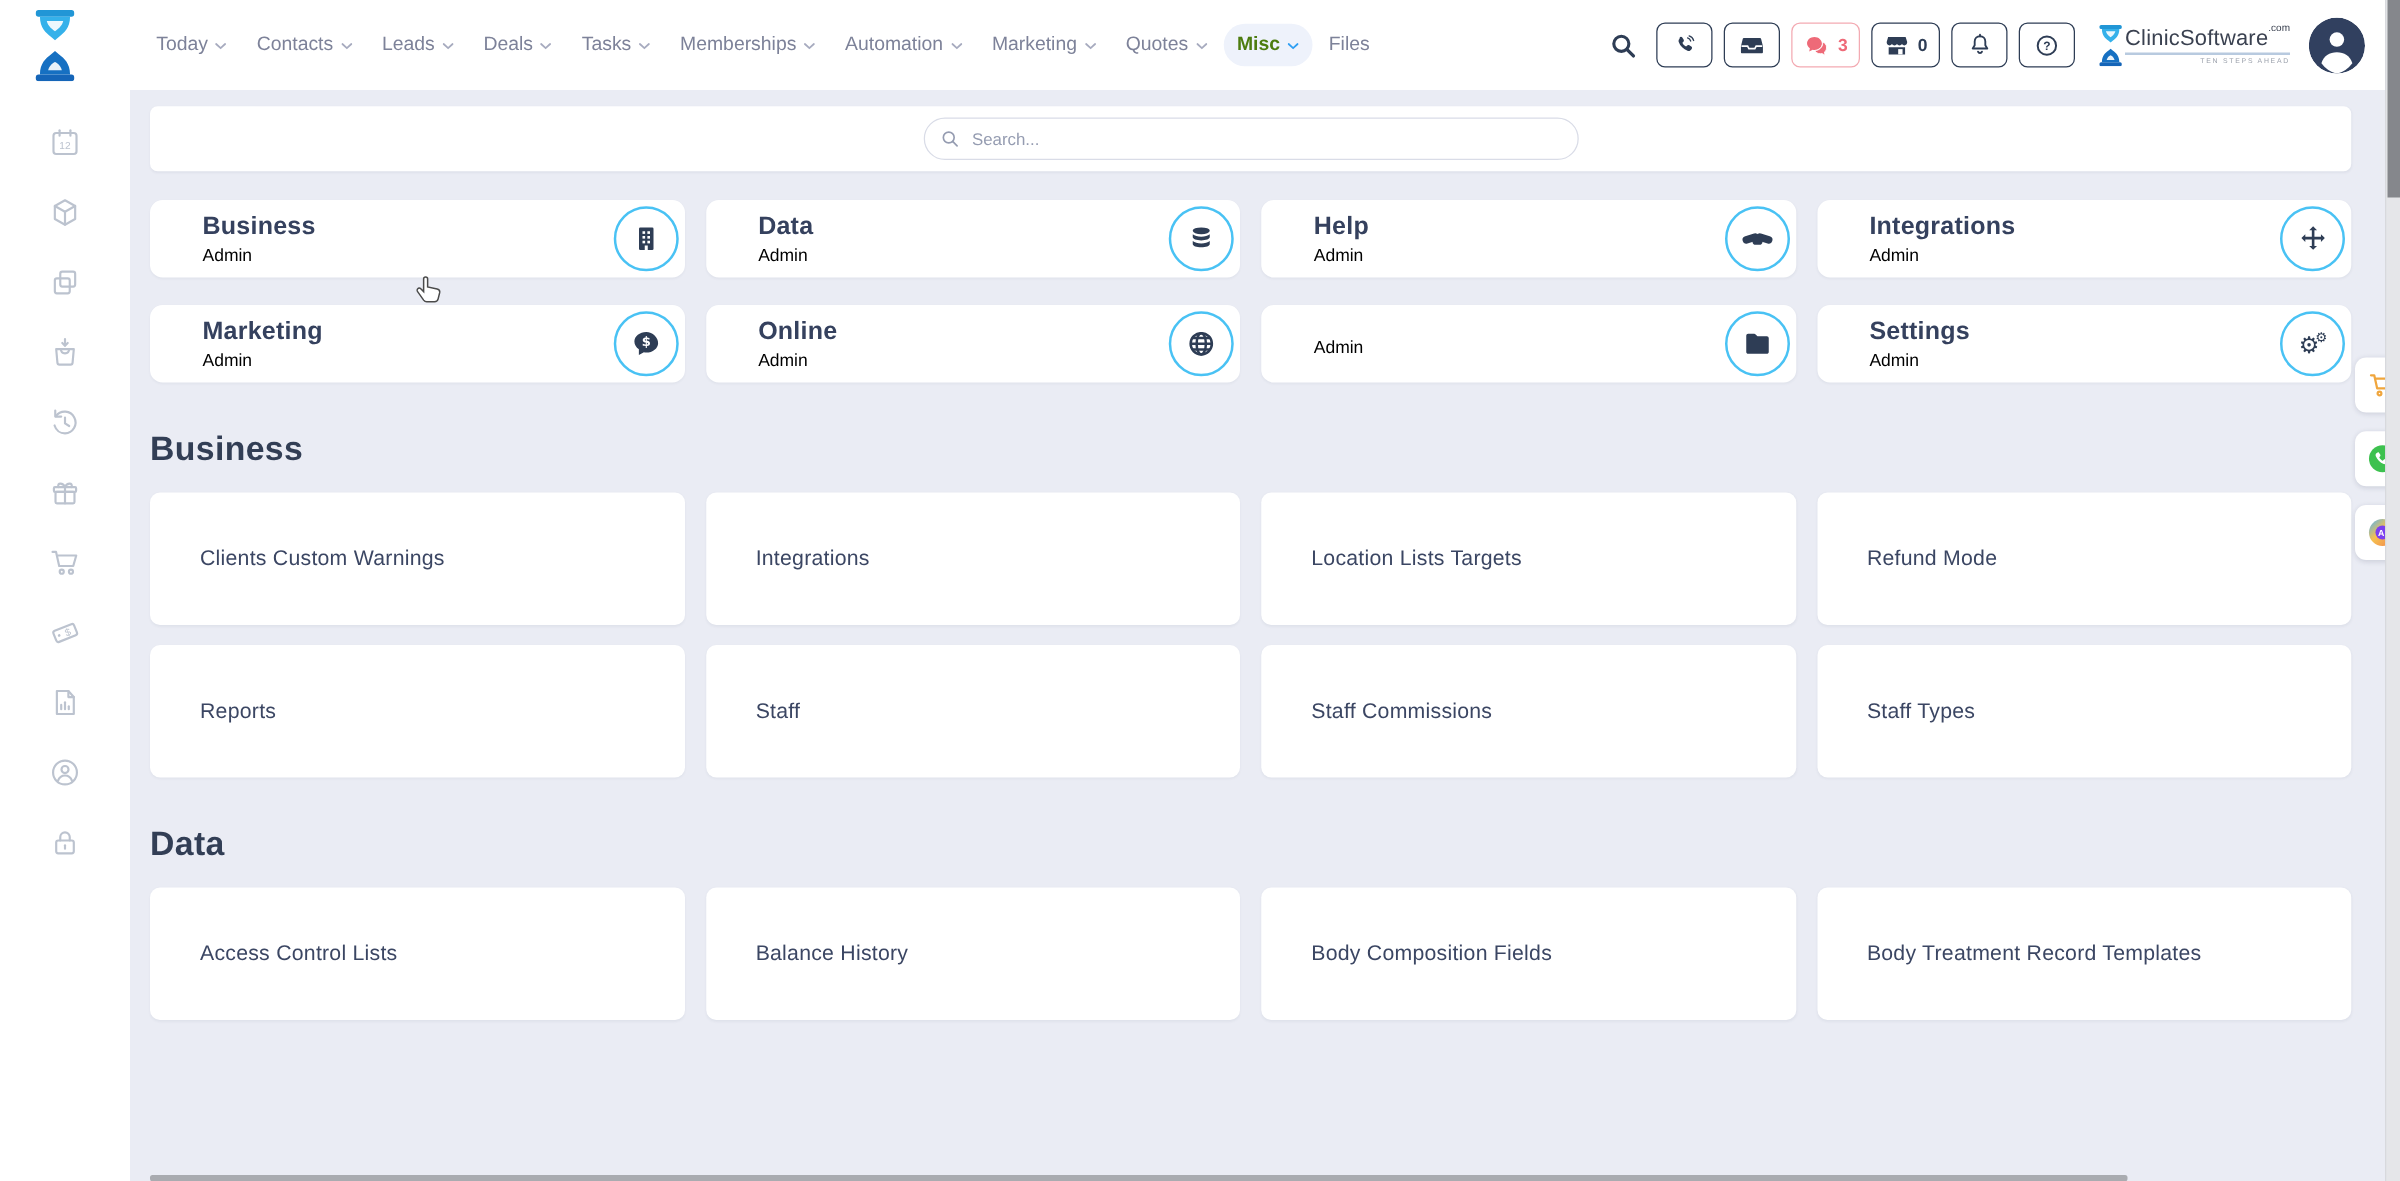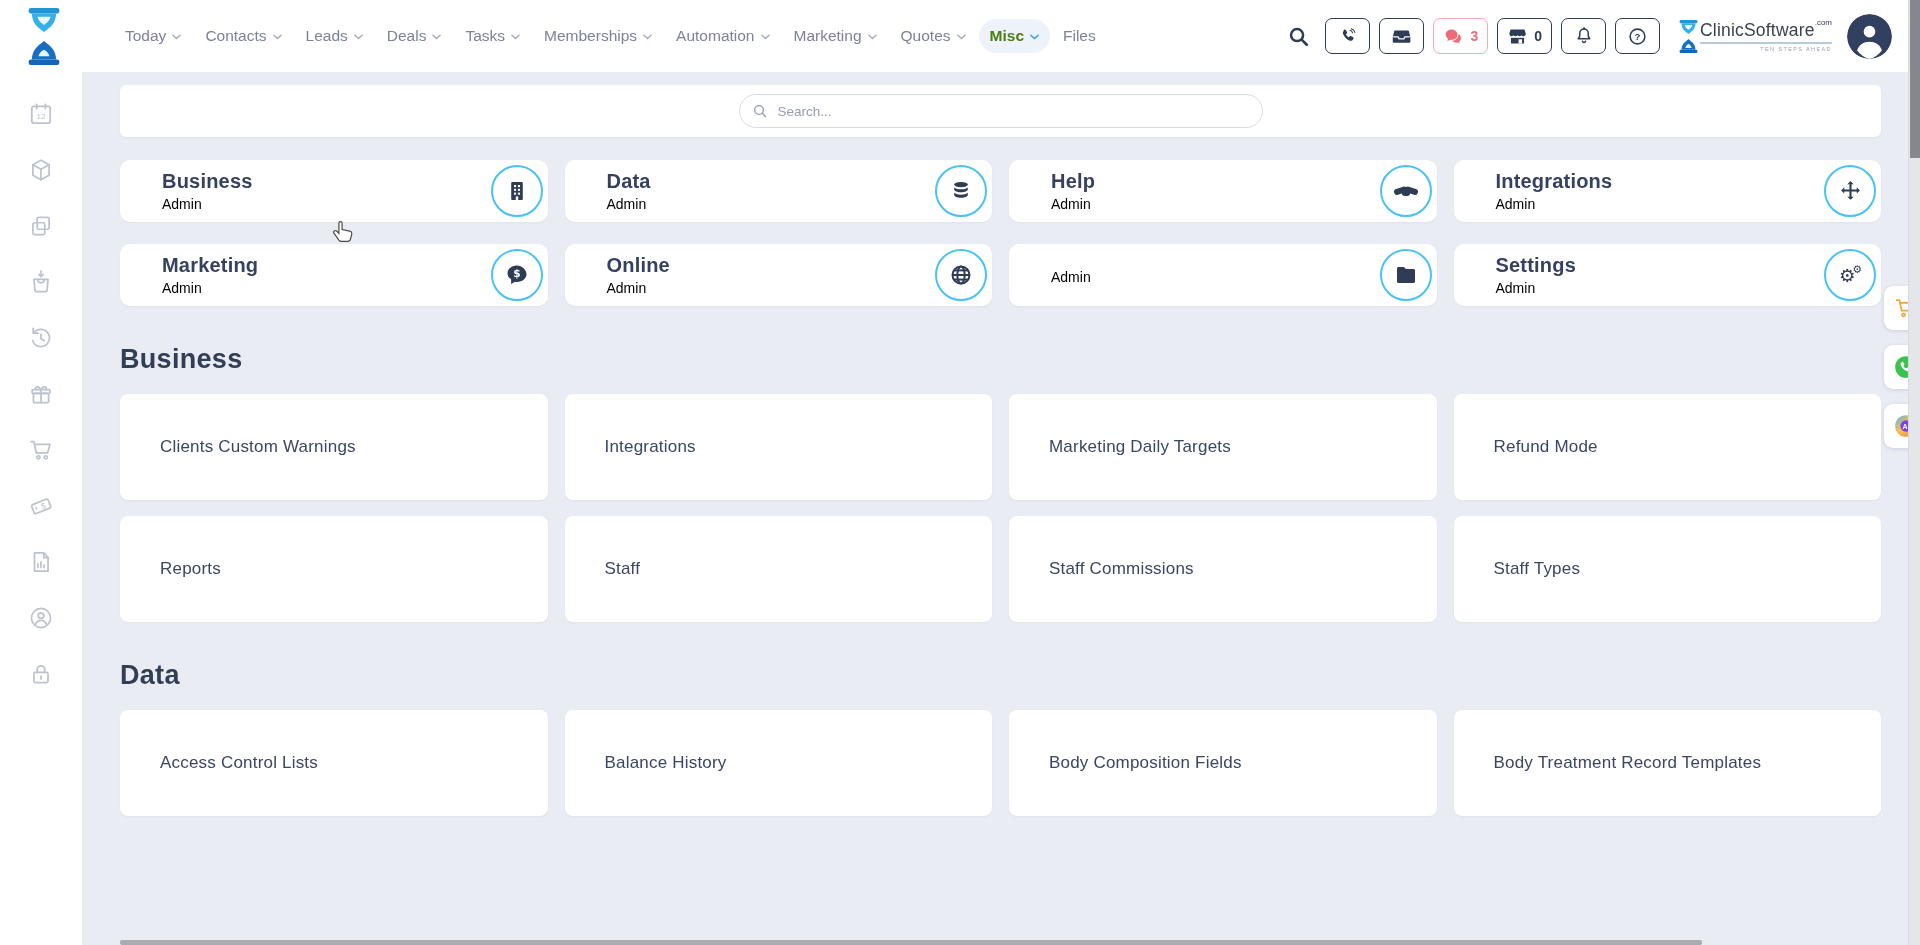--- a/index.html
+++ b/index.html
@@ -24,21 +24,21 @@
   .icon-btn.danger{border-color:#f3aab2;}
   .icon-btn.danger .badge{color:#ee6a78;}
   .brand{display:flex;align-items:center;gap:0;margin-left:8px;}
   .brand-col{display:flex;flex-direction:column;align-items:flex-end;}
   .brand-row{display:flex;align-items:flex-start;border-bottom:2px solid #b8cadf;padding-bottom:1px;}
   .brand-name{font-size:17.5px;color:#3a4150;letter-spacing:.2px;}
   .brand-tld{font-size:8px;color:#3a4150;margin-top:-2px;}
   .brand-tag{font-size:5.5px;letter-spacing:1.4px;color:#9aa0ab;margin-top:2px;}
   .avatar{width:45px;height:45px;border-radius:50%;overflow:hidden;margin-left:6px;cursor:pointer;display:flex;}
   
-  .leftbar{position:absolute;top:72px;left:0;width:82px;height:873px;background:#fff;display:flex;flex-direction:column;align-items:center;padding-top:29px;gap:30px;z-index:5;}
+  .leftbar{position:absolute;top:72px;left:0;width:104px;height:873px;background:#fff;display:flex;flex-direction:column;align-items:center;padding-top:29px;gap:30px;z-index:5;}
   .side-ico{width:26px;height:26px;display:flex;align-items:center;justify-content:center;cursor:pointer;}
   
   .content{position:absolute;left:90px;top:72px;width:1818px;height:873px;background:#eaecf4;padding:13px 27px 0 30px;overflow:hidden;}
   .searchbar{height:52px;background:#fff;border-radius:6px;box-shadow:0 1px 2px rgba(40,50,80,.06);display:flex;align-items:center;justify-content:center;}
   .search-wrap{position:relative;width:524px;}
   .search-wrap svg{position:absolute;left:13px;top:9px;}
   .search-input{width:524px;height:34px;border:1px solid #d9dce7;border-radius:17px;padding:0 14px 0 38px;font-size:13.5px;color:#4a5268;outline:none;font-family:inherit;background:#fff;}
   .search-input::placeholder{color:#959cb1;}
   .category-grid{display:grid;grid-template-columns:repeat(4,1fr);column-gap:17px;row-gap:22px;margin-top:23px;}
   .cat-card{background:#fff;border-radius:10px;height:62px;display:flex;align-items:center;padding:0 5px 0 42px;box-shadow:0 1px 2px rgba(40,50,80,.05);cursor:pointer;}
@@ -473,21 +473,21 @@
             <text x="18.5" y="10.5" font-size="10" text-anchor="middle" fill="#2e3d55" font-family="DejaVu Sans, sans-serif">⚙</text>
           </svg>
         </div>
       </div>
     </div>
   <div id="sections">
       <div class="section-heading">Business</div>
       <div class="card-grid">
         <div class="item-card">Clients Custom Warnings</div>
         <div class="item-card">Integrations</div>
-        <div class="item-card">Marketing Daily Targets</div>
+        <div class="item-card">Location Lists Targets</div>
         <div class="item-card">Refund Mode</div>
         <div class="item-card">Reports</div>
         <div class="item-card">Staff</div>
         <div class="item-card">Staff Commissions</div>
         <div class="item-card">Staff Types</div>
       </div>
       <div class="section-heading">Data</div>
       <div class="card-grid">
         <div class="item-card">Access Control Lists</div>
         <div class="item-card">Balance History</div>

